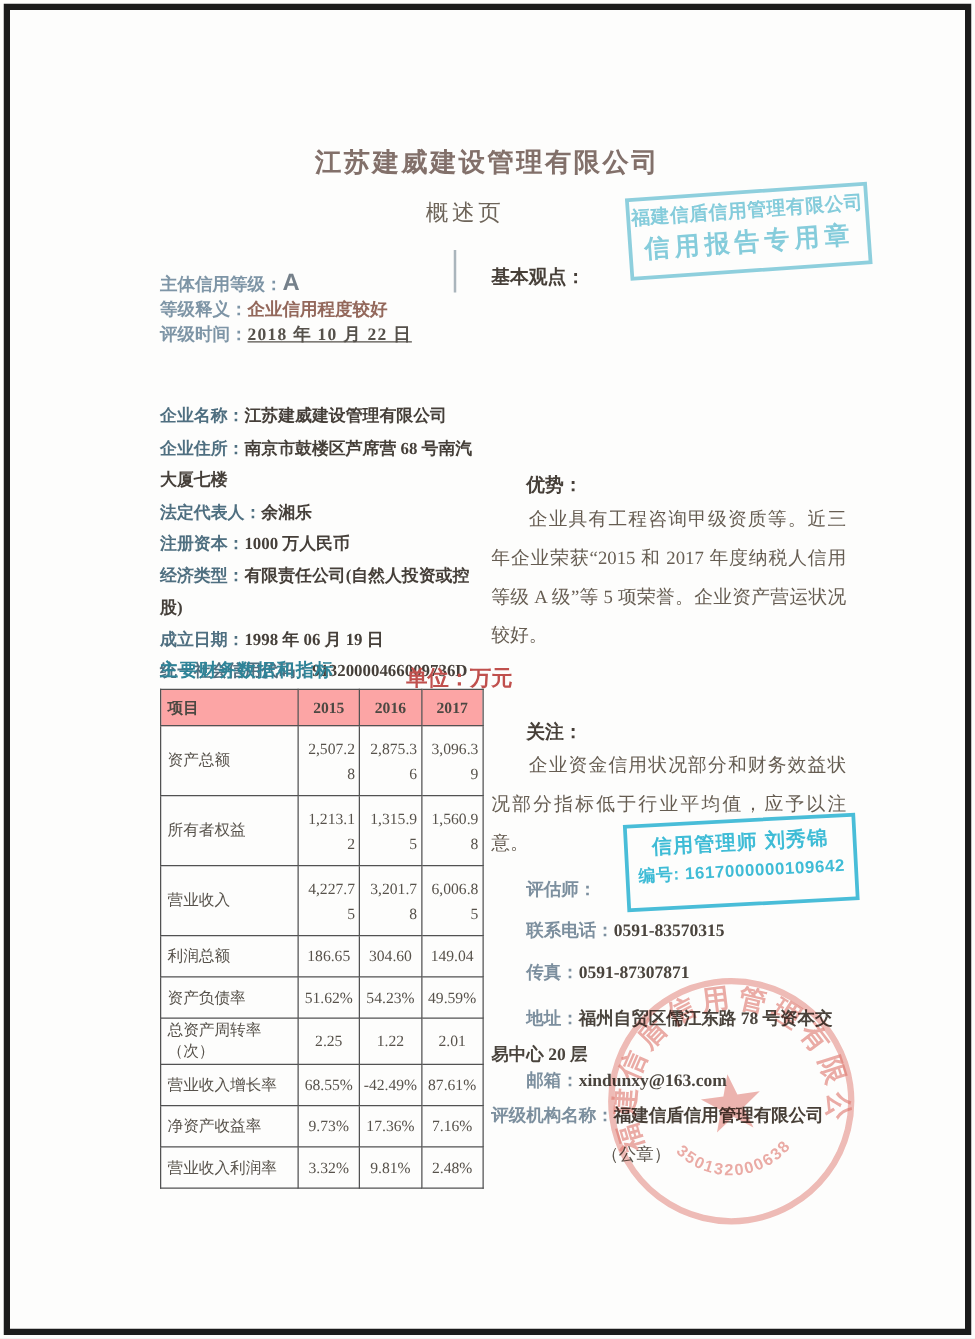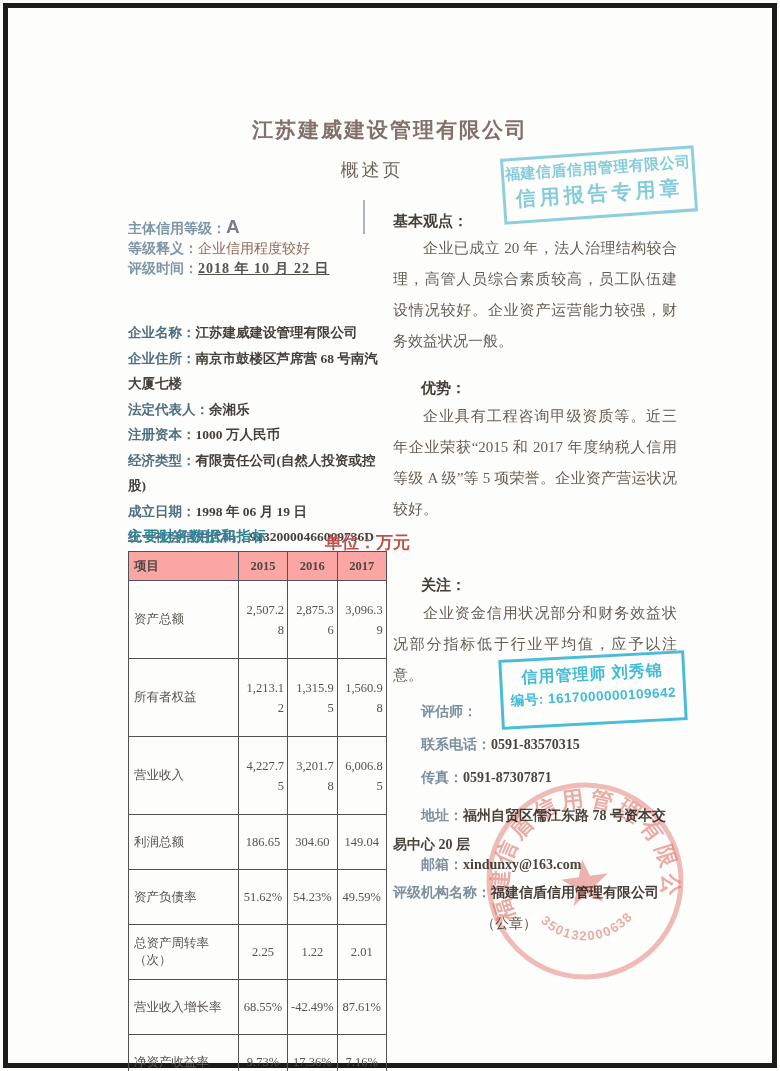--- a/index.html
+++ b/index.html
@@ -26,39 +26,39 @@
              font-family:"Liberation Sans","DejaVu Sans",sans-serif;}
   .stamp-assessor .l1{font-size:16px;margin-top:6px;letter-spacing:1px;}
   .stamp-assessor .l2{font-size:13.5px;margin-top:3px;letter-spacing:0.5px;}
 
   .vdivider{position:absolute;left:363px;top:200px;width:2px;height:34px;background:#aab5bc;}
 
   
   .rating{position:absolute;left:128px;top:217px;width:260px;font-size:14px;line-height:20px;}
   .rating .lbl{color:#7e95a6;font-weight:bold;}
   .grade{font-size:19px;color:#75808a;font-weight:bold;font-family:"Liberation Sans",sans-serif;}
-  .meaning{color:#93685b;font-weight:normal;}
+  .meaning{color:#93685b;font-weight:bold;}
   .ratedate{color:#55514b;font-weight:bold;letter-spacing:1px;text-decoration:underline;}
 
   .company{position:absolute;left:128px;top:320px;width:255px;font-size:13.5px;
            font-weight:bold;line-height:25.5px;}
   .company .lbl{color:#4f6f80;}
   .company .val{color:#453f39;}
 
   .fin-head{position:absolute;left:128px;top:527px;width:282px;height:20px;}
   .fin-title{color:#2f8498;font-weight:bold;font-size:14.5px;letter-spacing:1px;}
   .fin-unit{position:absolute;right:0;top:4px;color:#c0504d;font-size:17px;font-weight:bold;}
 
   table.fin{position:absolute;left:128px;top:551px;border-collapse:collapse;
             font-size:12.5px;color:#57524b;}
   table.fin td,table.fin th{border:1px solid #525252;}
   table.fin th{background:#fca5a5;height:26px;font-weight:bold;color:#4c4842;}
   .c0{width:103px;text-align:left;padding-left:5px;}
   .cy{width:42px;}
-  .num{text-align:center;padding:16px 3px;}
+  .num{text-align:center;padding:5px 3px;}
   tr.tall td{height:45px;}
   tr.tall .num{text-align:right;word-break:break-all;line-height:20px;vertical-align:middle;}
   tr.short td{height:22px;}
 
   
   .rc{position:absolute;left:393px;width:284px;}
   .rc-h{font-size:15px;font-weight:bold;color:#463f38;}
   .rc-p{font-size:15px;line-height:31px;color:#665d52;text-align:justify;text-indent:2em;}
   .ind{padding-left:28px;}
   .contact-line{font-size:14px;}
@@ -172,21 +172,20 @@
     <tr class="short">
       <td class="c0">营业收入利润率</td>
       <td class="num cy">3.32%</td>
       <td class="num cy">9.81%</td>
       <td class="num cy">2.48%</td>
     </tr>
   </tbody>
     </table>
 
   <div class="rc rc-h" style="top:212px;">基本观点：</div>
-  <div class="rc rc-p" style="top:233px;">企业已成立 20 年，法人治理结构较合理，高管人员综合素质较高，员工队伍建设情况较好。企业资产运营能力较强，财务效益状况一般。</div>
 
   <div class="rc rc-h ind" style="top:379px;">优势：</div>
   <div class="rc rc-p" style="top:401px;">企业具有工程咨询甲级资质等。近三年企业荣获“2015 和 2017 年度纳税人信用等级 A 级”等 5 项荣誉。企业资产营运状况较好。</div>
 
   <div class="rc rc-h ind" style="top:576px;">关注：</div>
   <div class="rc rc-p" style="top:598px;">企业资金信用状况部分和财务效益状况部分指标低于行业平均值，应予以注意。</div>
 
   <div class="stamp-rect stamp-assessor">
     <div class="l1">信用管理师  刘秀锦</div>
     <div class="l2">编号: 1617000000109642</div>

